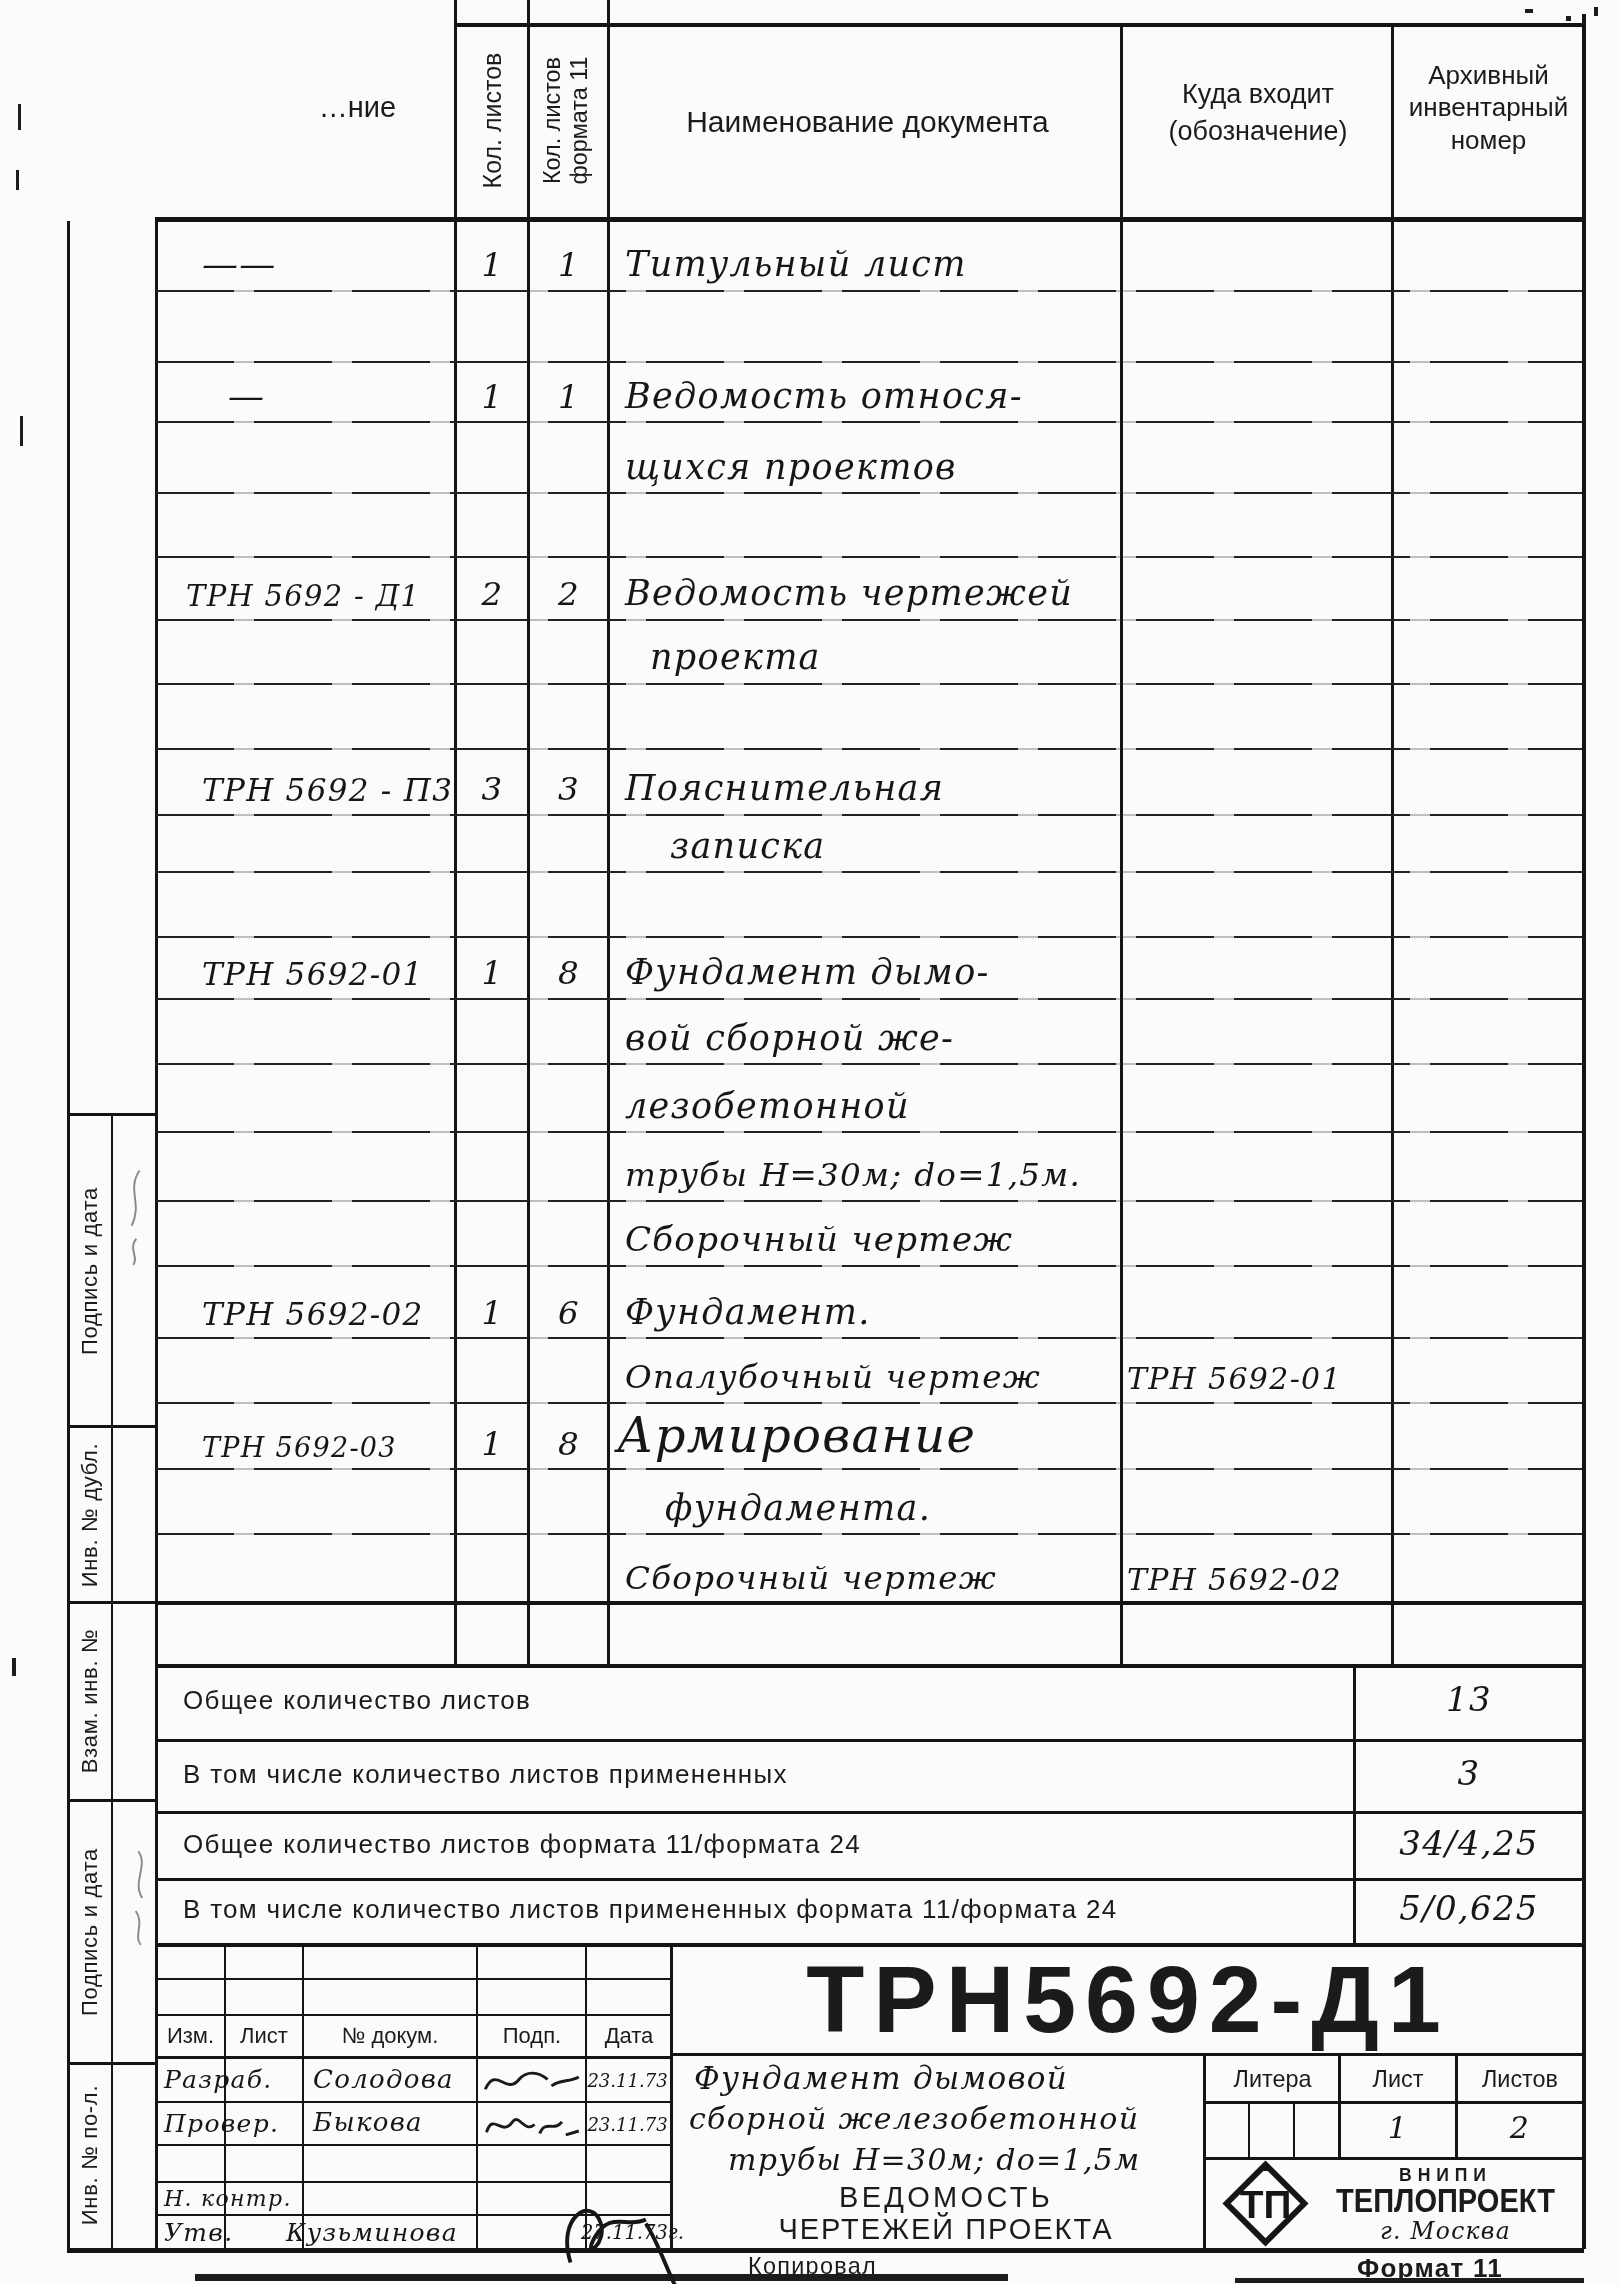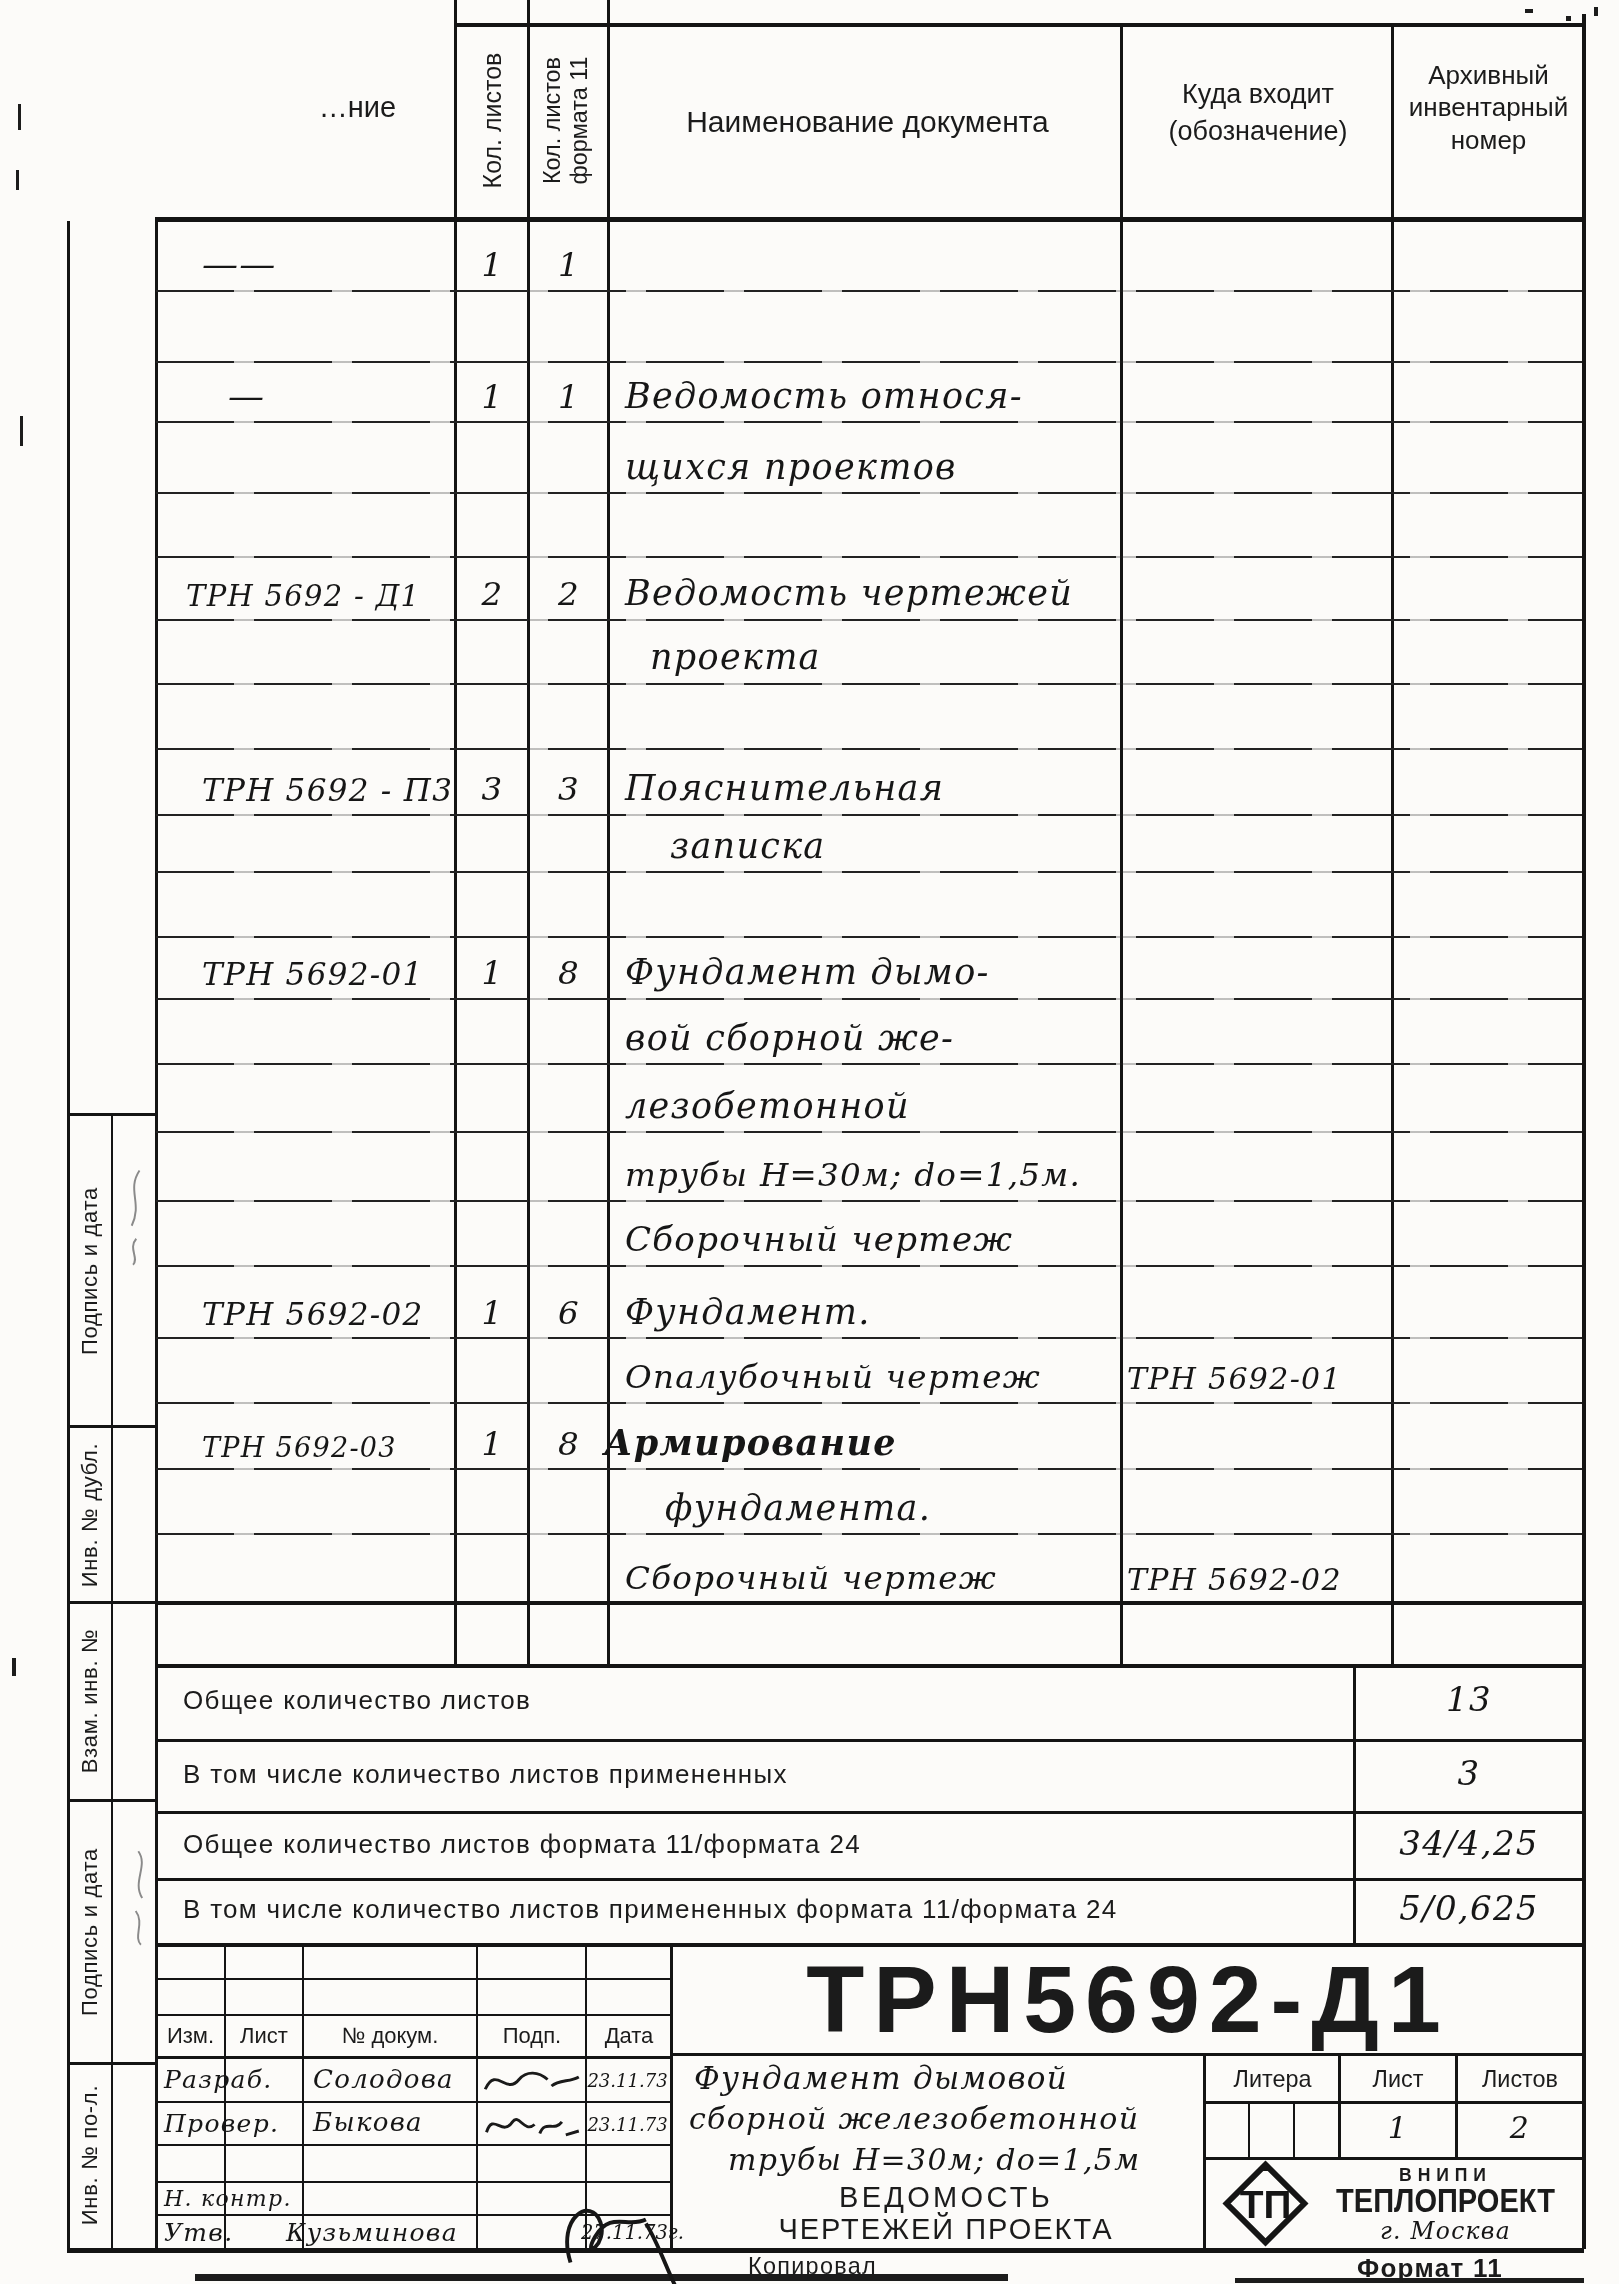--- a/index.html
+++ b/index.html
@@ -141,20 +141,21 @@
   <div class="t c" style="left:1131px;top:79px;width:254px;font-size:27px;">Куда входит</div>
   <div class="t c" style="left:1131px;top:116px;width:254px;font-size:27px;">(обозначение)</div>
   <div class="t c" style="left:1398px;top:60px;width:181px;font-size:26px;">Архивный</div>
   <div class="t c" style="left:1398px;top:92px;width:181px;font-size:26px;">инвентарный</div>
   <div class="t c" style="left:1398px;top:125px;width:181px;font-size:26px;">номер</div>
 
   <div class="linerow" style="top:231px;">
     <span class="cell h" style="left:46px;width:273px;font-size:36px;">——</span>
     <span class="cell h c" style="left:300px;width:73px;font-size:32.5px;">1</span>
     <span class="cell h c" style="left:373px;width:80px;font-size:32.5px;">1</span>
+    <span class="cell h" style="left:469px;width:507px;font-size:35px;">Титульный лист</span>
   </div>
 
   <div class="linerow" style="top:363px;">
     <span class="cell h" style="left:72px;width:247px;font-size:36px;">—</span>
     <span class="cell h c" style="left:300px;width:73px;font-size:32.5px;">1</span>
     <span class="cell h c" style="left:373px;width:80px;font-size:32.5px;">1</span>
     <span class="cell h" style="left:469px;width:507px;font-size:35px;">Ведомость относя-</span>
   </div>
 
   <div class="linerow" style="top:434px;">
@@ -215,21 +216,21 @@
 
   <div class="linerow" style="top:1343px;">
     <span class="cell h" style="left:469px;width:507px;font-size:32.5px;">Опалубочный чертеж</span>
     <span class="cell h" style="left:971px;width:280px;font-size:30px;">ТРН 5692-01</span>
   </div>
 
   <div class="linerow" style="top:1410px;">
     <span class="cell h" style="left:46px;width:273px;font-size:27px;">ТРН 5692-03</span>
     <span class="cell h c" style="left:300px;width:73px;font-size:32.5px;">1</span>
     <span class="cell h c" style="left:373px;width:80px;font-size:32.5px;">8</span>
-    <span class="cell h" style="left:448px;width:507px;font-size:35px;font-weight:bold;">Армирование</span>
+    <span class="cell h" style="left:461px;width:507px;font-size:48px;">Армирование</span>
   </div>
 
   <div class="linerow" style="top:1475px;">
     <span class="cell h" style="left:469px;width:507px;font-size:35px;margin-left:40px;">фундамента.</span>
   </div>
 
   <div class="linerow" style="top:1544px;">
     <span class="cell h" style="left:469px;width:507px;font-size:32.5px;">Сборочный чертеж</span>
     <span class="cell h" style="left:971px;width:280px;font-size:30px;">ТРН 5692-02</span>
   </div>

